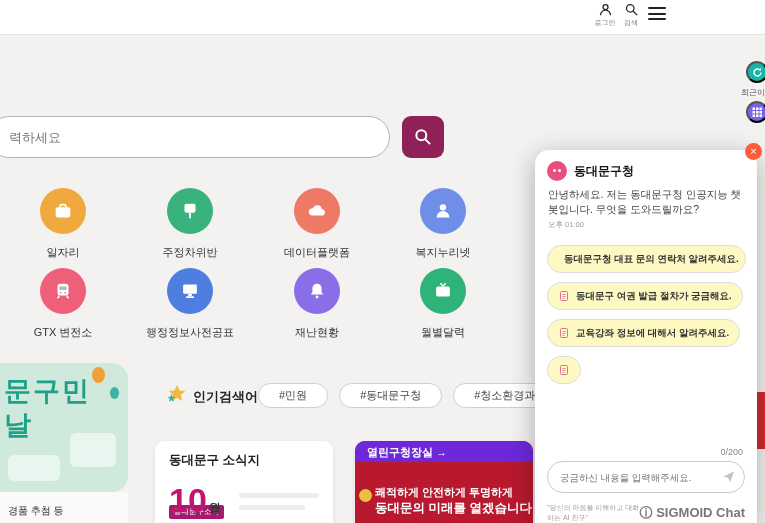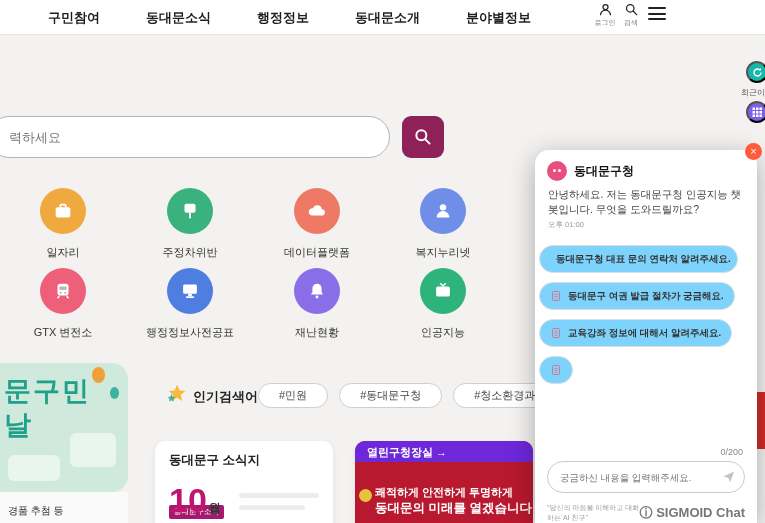--- a/index.html
+++ b/index.html
@@ -64,42 +64,35 @@
 
   
   .chat { position:absolute; left:535px; top:150px; width:222px; height:373px; background:#fff; border-radius:14px 14px 0 0; box-shadow:0 6px 26px rgba(0,0,0,.30); }
   .chat-close { position:absolute; left:745px; top:143px; width:17px; height:17px; border-radius:50%; border:none; color:#fff; font-size:11px; line-height:15px; text-align:center; cursor:pointer; padding:0; }
   .chat-head { position:absolute; left:12px; top:11px; display:flex; align-items:center; gap:7px; }
   .chat-avatar { width:20px; height:20px; border-radius:50%; background:#e94f7e; position:relative; }
   .chat-avatar i { position:absolute; width:3px; height:3px; border-radius:50%; background:#fff; top:8px; }
   .chat-title { font-size:12px; font-weight:bold; color:#111; }
   .chat-greet { position:absolute; left:13px; top:37px; width:197px; font-size:10.5px; color:#444; line-height:1.45; }
   .chat-time { position:absolute; left:13px; top:70px; font-size:7.5px; color:#999; }
-  .chat-reply { position:absolute; left:4px; height:28px; max-width:199px; display:flex; align-items:center; gap:6px; border:1px solid #ddd; background:#7dd3fc; border-radius:15px; padding:0 10px; font-size:9.5px; font-weight:bold; color:#333; cursor:pointer; white-space:nowrap; overflow:hidden; }
+  .chat-reply { position:absolute; left:12px; height:28px; max-width:199px; display:flex; align-items:center; gap:6px; border:1px solid #ddd; background:#fef9c3; border-radius:15px; padding:0 10px; font-size:9.5px; font-weight:bold; color:#333; cursor:pointer; white-space:nowrap; overflow:hidden; }
   .chat-counter { position:absolute; right:14px; top:297px; font-size:9px; color:#888; }
   .chat-input-wrap { position:absolute; left:12px; top:311px; width:198px; height:32px; }
   .chat-input { width:100%; height:100%; border:1px solid #ccc; border-radius:16px; padding:0 30px 0 12px; font-size:9.5px; color:#666; outline:none; font-family:inherit; }
   .chat-send { position:absolute; right:9px; top:8px; width:16px; height:16px; background:none; border:none; cursor:pointer; padding:0; }
   .chat-foot { position:absolute; left:12px; top:353px; width:198px; display:flex; justify-content:space-between; align-items:center; }
   .chat-quote { font-size:7px; color:#9a9a9a; }
   .chat-brand { font-size:13px; color:#777; font-weight:bold; white-space:nowrap; }
 </style>
 </head>
 <body>
 
 <div id="screen">
 
   <div class="topnav">
-    <div class="nav-items">
-      <span class="nav-item">구민참여</span>
-      <span class="nav-item">동대문소식</span>
-      <span class="nav-item">행정정보</span>
-      <span class="nav-item">동대문소개</span>
-      <span class="nav-item">분야별정보</span>
-    </div>
     <div class="nav-util" style="left:592px;">
       <svg width="15" height="15" viewBox="0 0 24 24">
           <circle cx="12" cy="8" r="4" fill="none" stroke="#222" stroke-width="2"></circle>
           <path d="M4 21a8 8 0 0 1 16 0" fill="none" stroke="#222" stroke-width="2"></path>
         </svg>
       <span class="u-label">로그인</span>
     </div>
     <div class="nav-util" style="left:618px;">
       <svg width="15" height="15" viewBox="0 0 24 24">
           <circle cx="10" cy="10" r="6" fill="none" stroke="#222" stroke-width="2"></circle>
@@ -211,21 +204,21 @@
     </div>
     <div class="ql-label">재난현황</div>
   </div>
   <div class="ql" style="left:388px; top:268px;">
     <div class="ql-circle" style="background-color: rgb(46, 179, 123);">
       <svg width="22" height="22" viewBox="0 0 24 24">
           <rect x="4.5" y="7" width="15" height="11" rx="2" fill="#fff"></rect>
           <path d="M9 3.5l3 3 3-3" fill="none" stroke="#fff" stroke-width="1.6"></path>
         </svg>
     </div>
-    <div class="ql-label">인공지능</div>
+    <div class="ql-label">월별달력</div>
   </div>
 
   <svg class="pop-star" viewBox="0 0 24 24">
     <path d="M12 2l2.7 6.2 6.3.6-4.8 4.3 1.4 6.4L12 16l-5.6 3.5 1.4-6.4L3 8.8l6.3-.6z" fill="#f6b93c"></path>
     <path d="M6 12l1.3 3 3 .3-2.3 2 .7 3L6 18.7 3.3 20.3l.7-3-2.3-2 3-.3z" fill="#3bb4a1"></path>
   </svg>
   <span class="pop-title">인기검색어</span>
   <div class="tagrow">
     <span class="tag">#민원</span>
     <span class="tag">#동대문구청</span>

